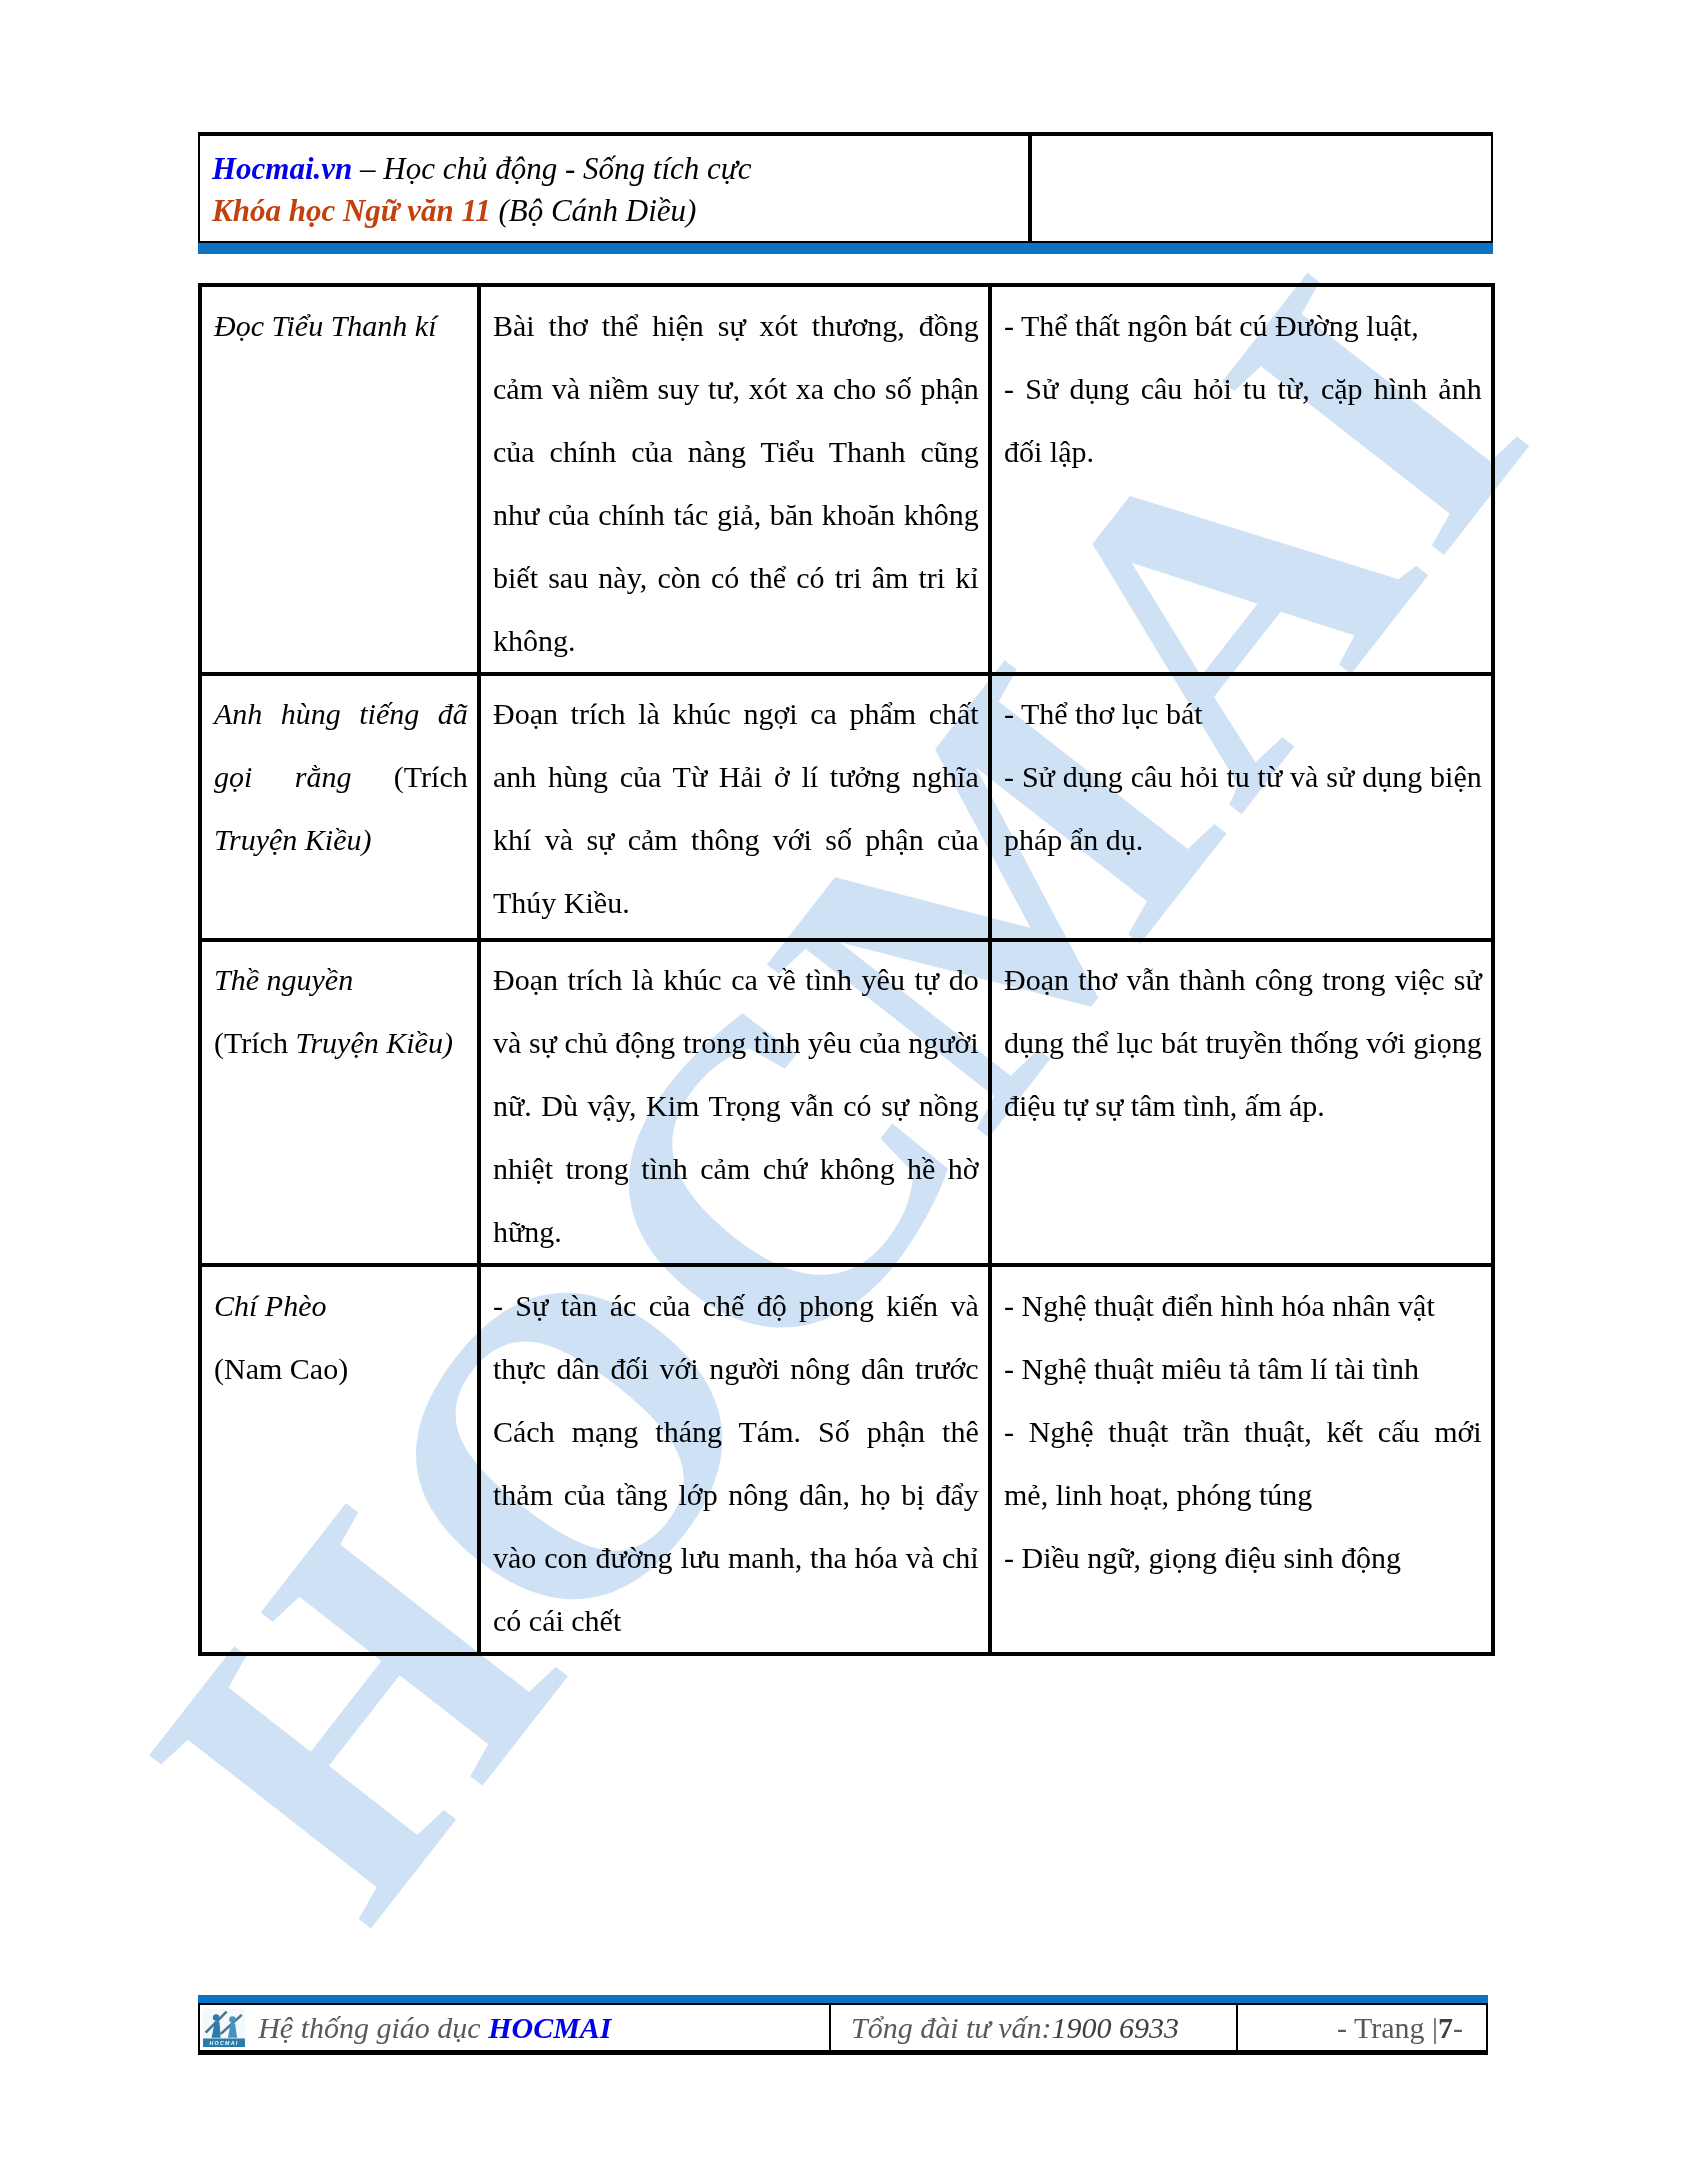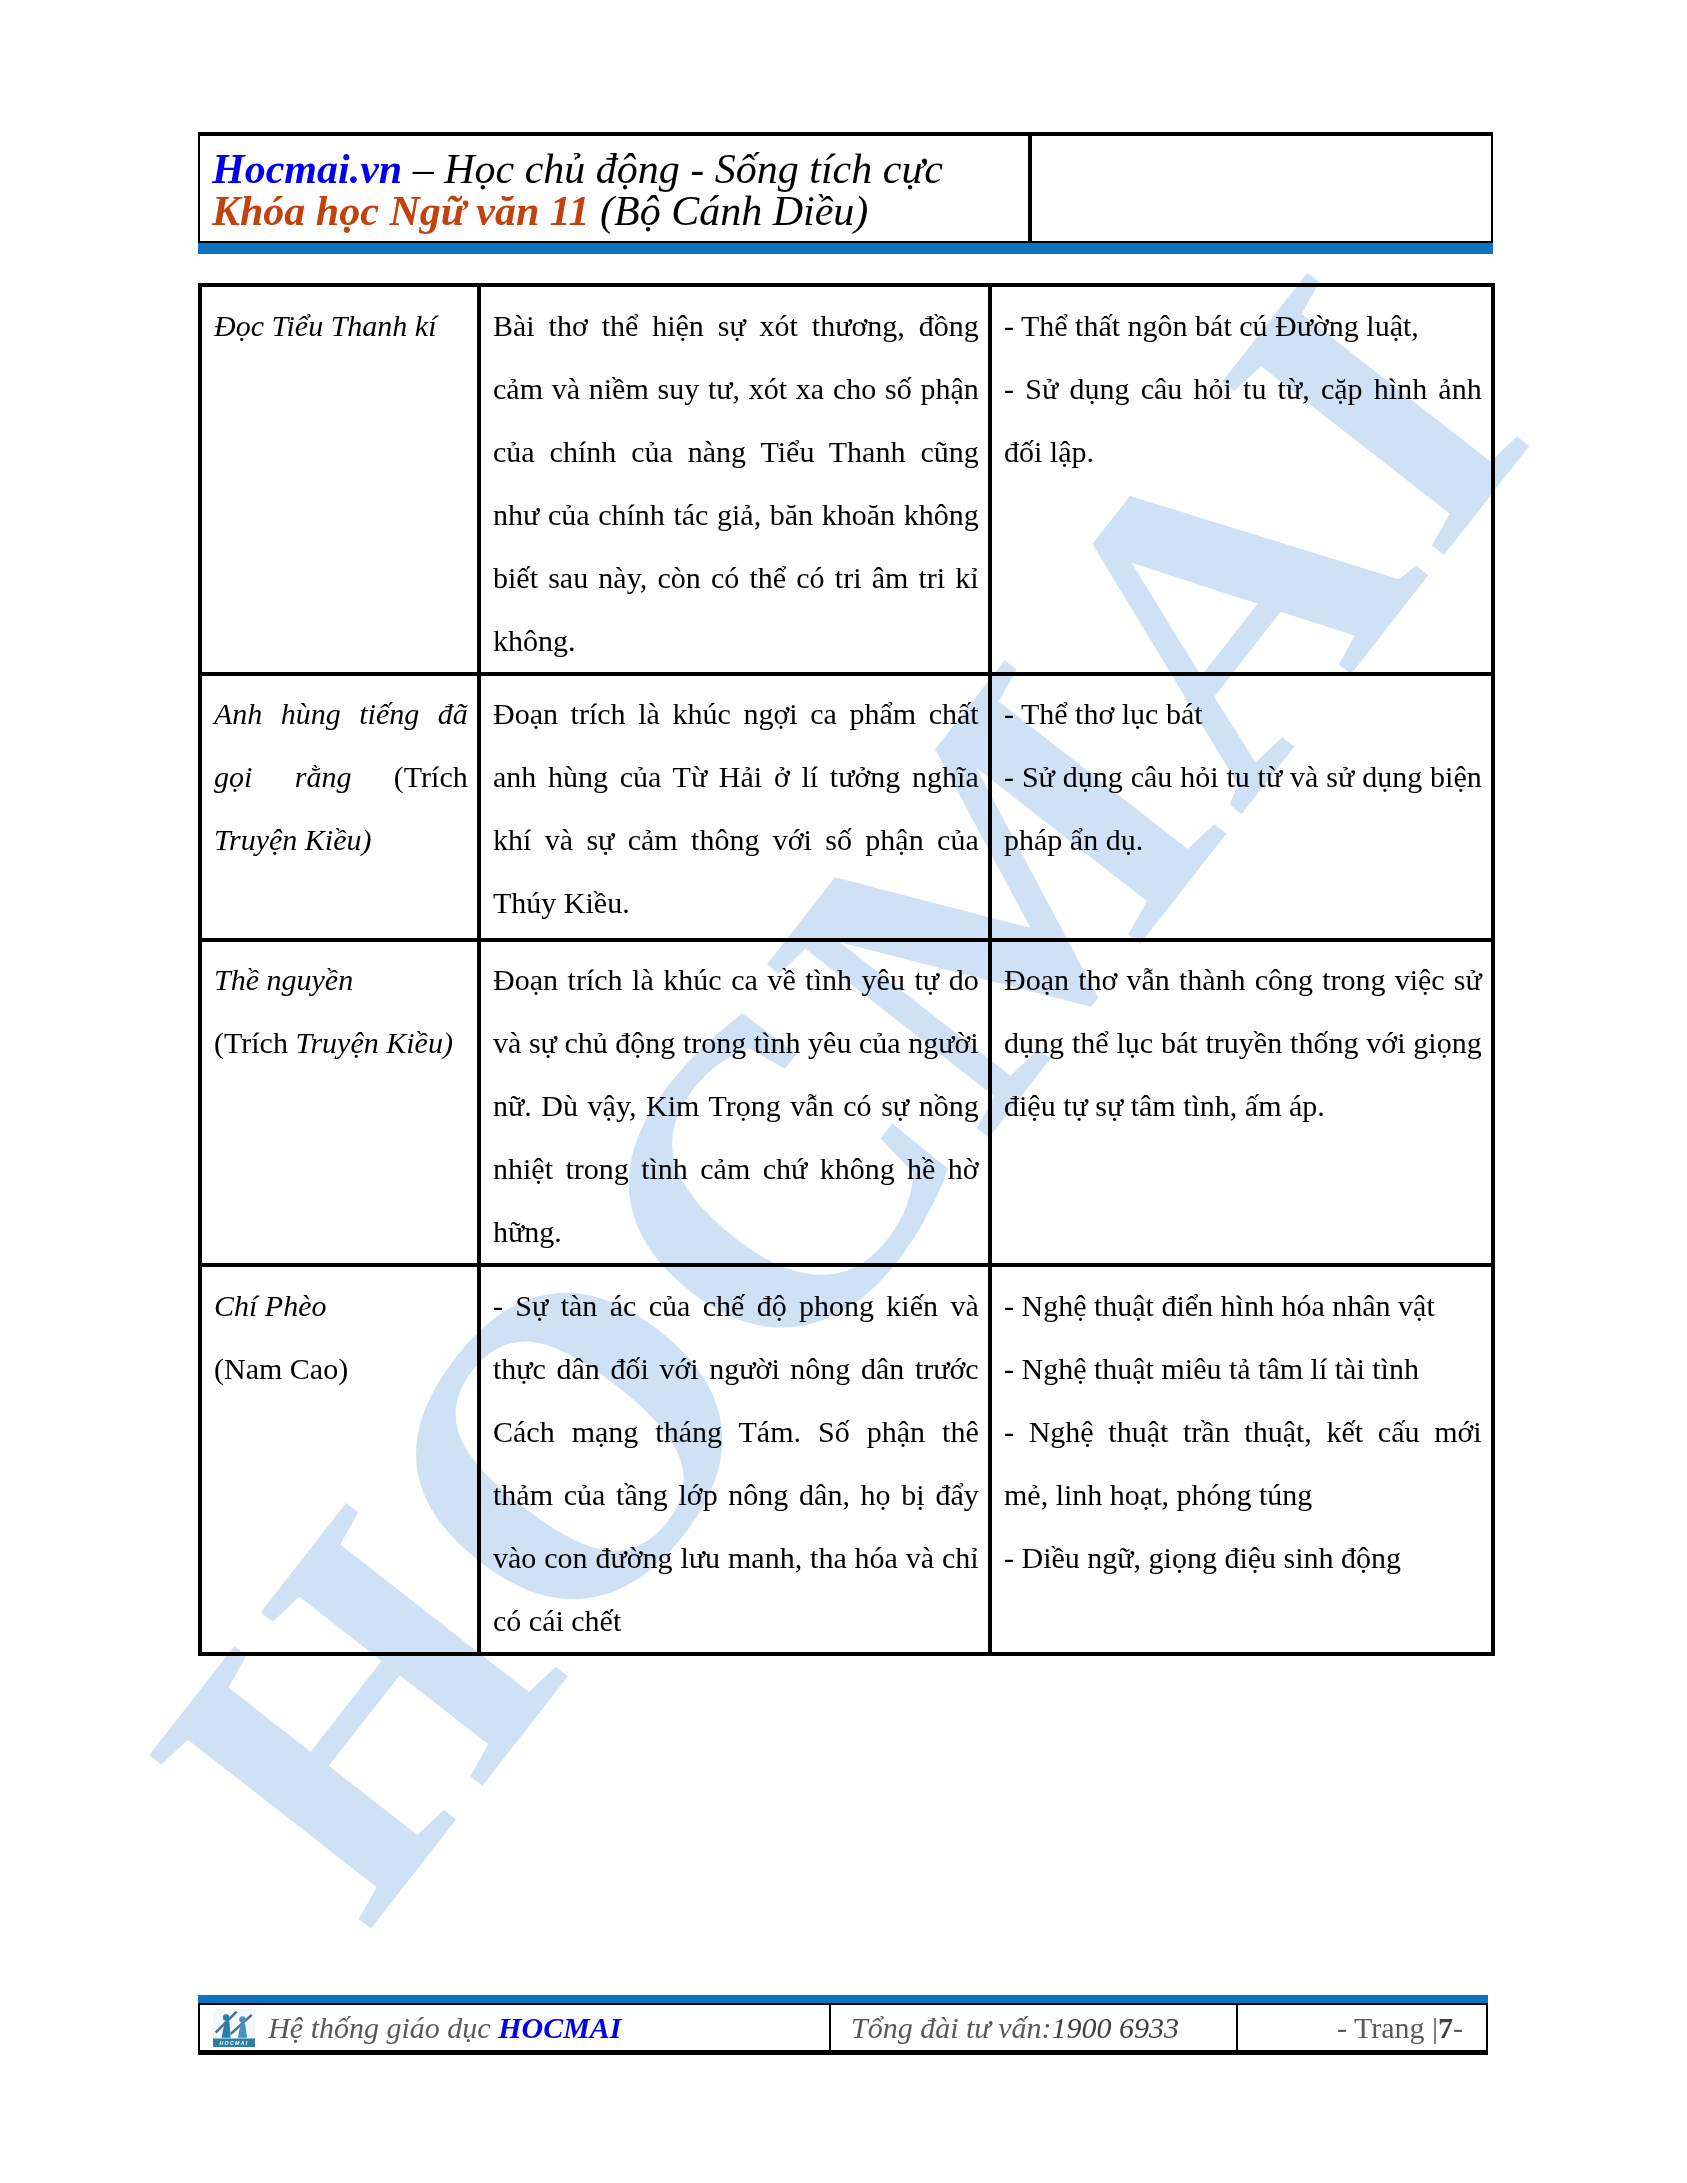--- a/index.html
+++ b/index.html
@@ -7,21 +7,21 @@
         font-family:"Liberation Serif",serif;color:#000;}
   
   .watermark{position:absolute;left:-119px;top:867px;width:1919px;height:450px;
              line-height:450px;text-align:center;font-size:430px;font-weight:bold;
              letter-spacing:8px;color:#cfe1f5;transform:rotate(-52deg);z-index:1;
              white-space:nowrap;}
   
   .header-box{position:absolute;left:198px;top:132px;width:1295px;height:111px;
               box-sizing:border-box;border:2.6px solid #000;border-top-width:4px;z-index:2;}
   .header-divider{position:absolute;left:828px;top:0;bottom:0;width:4px;background:#000;}
-  .header-left{position:absolute;left:12px;top:12px;width:794px;font-size:42px;
+  .header-left{position:absolute;left:12px;top:12px;width:794px;font-size:31px;
                line-height:42px;font-style:italic;white-space:nowrap;}
   .brand{color:#0000ee;font-weight:bold;}
   .khoahoc{color:#c2410c;font-weight:bold;}
   .ngu-van{color:#c2410c;font-weight:bold;}
   .bo-sach{color:#000000;}
   .header-rule{position:absolute;left:198px;top:243px;width:1295px;height:10.6px;
                background:#0d73c0;z-index:2;}
   
   .main-table{position:absolute;left:198px;top:283px;width:1294px;z-index:2;
               border-collapse:collapse;table-layout:fixed;font-size:30px;line-height:63px;}
@@ -30,21 +30,21 @@
   .main-table p{margin:0;text-align:justify;}
   .it{font-style:italic;}
   .r1{height:322px}.r2{height:378px}.r3{height:266px}.r4{height:311px}.r5{height:380px}
   
   .footer-rule{position:absolute;left:198px;top:1995px;width:1290px;height:8px;
                background:#0d73c0;z-index:2;}
   .footer-table{position:absolute;left:198px;top:2003px;width:1290px;height:52px;
                 box-sizing:border-box;border:2px solid #000;border-bottom-width:5.3px;
                 display:flex;z-index:2;background:#fff;font-size:30px;}
   .fcell{display:flex;align-items:center;box-sizing:border-box;height:100%;}
-  .fcell-org{flex:0 0 629px;padding-left:13px;font-style:italic;color:#595959;}
+  .fcell-org{flex:0 0 629px;padding-left:3px;font-style:italic;color:#595959;}
   .fcell-hotline{flex:0 0 407px;border-left:2px solid #000;padding-left:20px;
                  font-style:italic;color:#595959;}
   .fcell-page{flex:1 1 auto;border-left:2px solid #000;justify-content:flex-end;
               padding-right:23px;color:#595959;}
   .org-text{margin-left:13.2px;white-space:nowrap;}
   .brand2{color:#0000ee;font-weight:bold;}
   .hot-number{font-weight:normal;color:#3f3f3f;}
   .page-number{font-weight:bold;color:#3f3f3f;}
   .logo{width:42px;height:38px;flex:0 0 auto;}
 </style>

